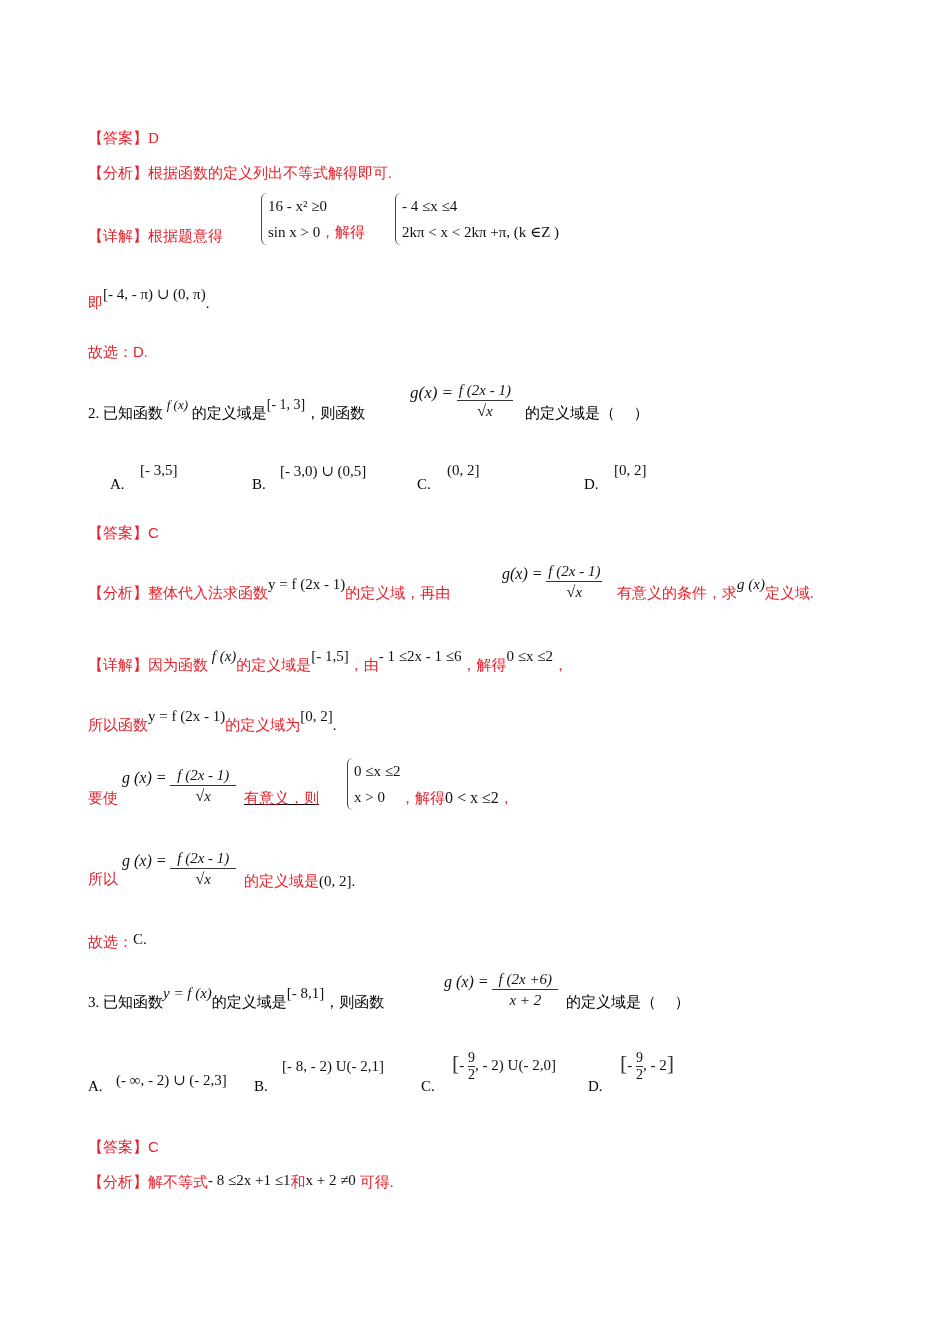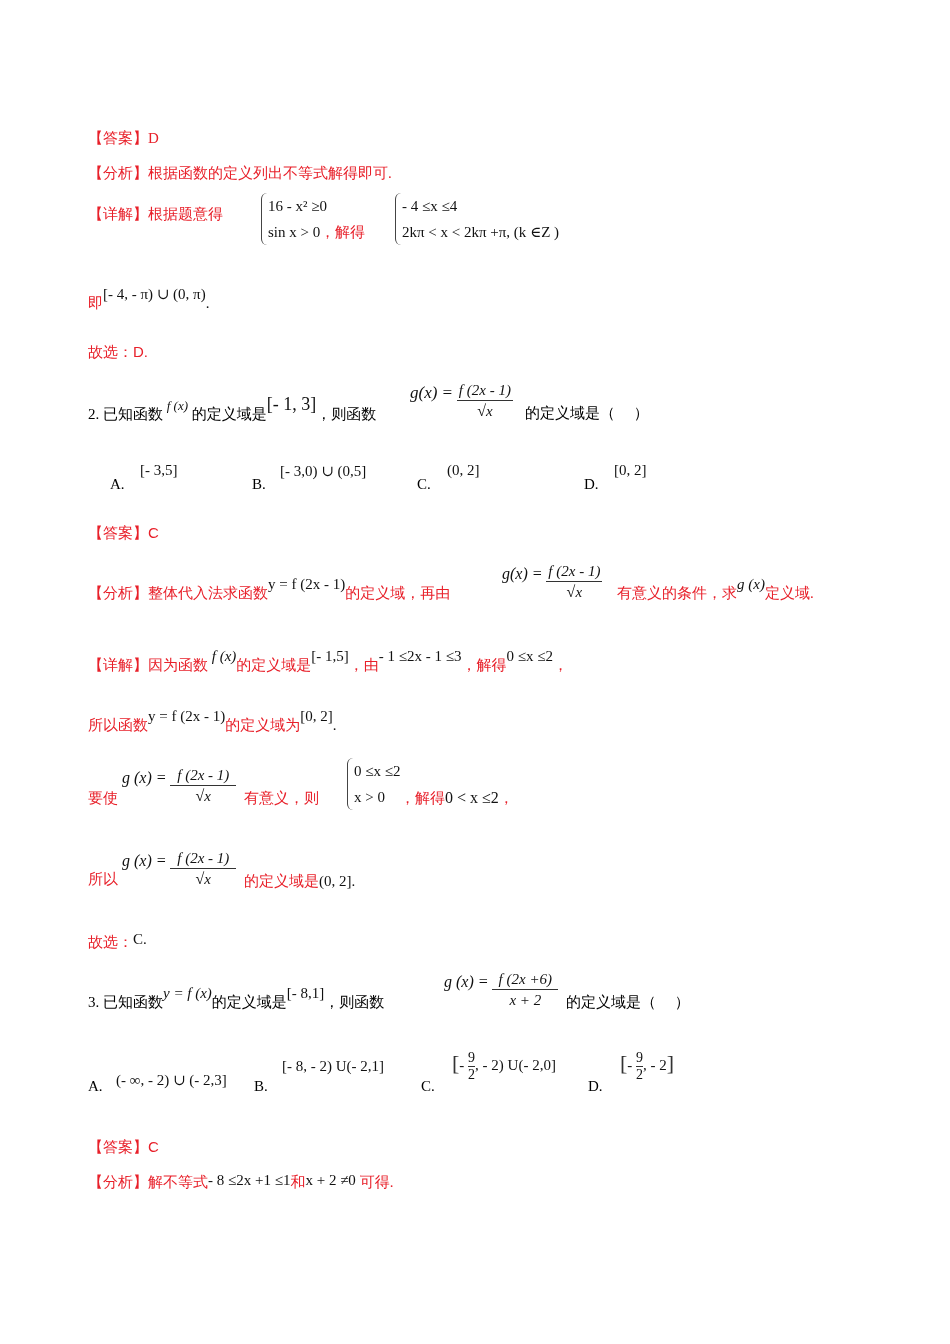--- a/index.html
+++ b/index.html
@@ -25,21 +25,21 @@
 </style>
 </head>
 <body>
 
 <div class="ln" style="top:128px;">
   <span class="tag">【答案】</span><span class="red">D</span>
 </div>
 <div class="ln" style="top:163px;">
   <span class="tag">【分析】</span><span class="red">根据函数的定义列出不等式解得即可.</span>
 </div>
-<div class="ln" style="top:204px;">
+<div class="ln" style="top:226px;">
   <span class="tag">【详解】</span><span class="red">根据题意得</span>
 </div>
 <div class="sys m" style="position:absolute; left:240px; top:193px;">
   <span>16 -  x² ≥0</span>
   <span>sin x &gt; 0</span>
 </div>
 <div class="ln" style="left:320px; top:222px;">
   <span class="red">，解得</span>
 </div>
 <div class="sys m" style="position:absolute; left:374px; top:193px;">
@@ -50,21 +50,21 @@
   <span class="red">即</span><span class="m sup">[- 4, - π) ∪ (0, π)</span><span class="m">.</span>
 </div>
 <div class="ln" style="top:342px;">
   <span class="red">故选：</span><span class="red" style="font-family:'Liberation Sans',sans-serif;">D.</span>
 </div>
 
 <div class="ln" style="top:403px;">
   <span>2.</span>
   <span>已知函数</span>
   <span class="m mi sup" style="font-size:13px;">f (x)</span>
-  <span>的定义域是</span><span class="m sup" style="font-size:18px;">[- 1, 3]</span><span>，则函数</span>
+  <span>的定义域是</span><span class="m sup" style="font-size:14px;">[- 1, 3]</span><span>，则函数</span>
 </div>
 <div style="position:absolute; left:410px; top:375px;" class="m">
   <span class="mi" style="font-size:17px;">g(x) =</span>
   <span class="frac" style="top:6px;">
     <span class="num mi">f (2x - 1)</span>
     <span class="bar"></span>
     <span class="den"><span class="sqrtsign">√</span><span class="mi">x</span></span>
   </span>
 </div>
 <div class="ln" style="left:525px; top:403px;">
@@ -100,38 +100,38 @@
     <span class="bar"></span>
     <span class="den"><span class="sqrtsign">√</span><span class="mi">x</span></span>
   </span>
 </div>
 <div class="ln" style="left:617px; top:583px;">
   <span class="red">有意义的条件，求</span><span class="m mi sup">g (x)</span><span class="red">定义域.</span>
 </div>
 
 <div class="ln" style="top:655px;">
   <span class="tag">【详解】</span><span class="red">因为函数</span>
-  <span class="m mi sup">f (x)</span><span class="red">的定义域是</span><span class="m sup">[- 1,5]</span><span class="red">，由</span><span class="m sup">- 1 ≤2x - 1 ≤3</span><span class="red">，解得</span><span class="m sup">0 ≤x ≤2</span><span class="red">，</span>
+  <span class="m mi sup">f (x)</span><span class="red">的定义域是</span><span class="m sup">[- 1,5]</span><span class="red">，由</span><span class="m sup">- 1 ≤2x - 1 ≤6</span><span class="red">，解得</span><span class="m sup">0 ≤x ≤2</span><span class="red">，</span>
 </div>
 <div class="ln" style="top:715px;">
   <span class="red">所以函数</span><span class="m sup">y = f (2x - 1)</span><span class="red">的定义域为</span><span class="m sup">[0, 2]</span><span class="m">.</span>
 </div>
 
 <div class="ln" style="top:788px;">
   <span class="red">要使</span>
 </div>
 <div style="position:absolute; left:122px; top:760px;" class="m">
   <span class="mi" style="font-size:16px;">g (x) =</span>
   <span class="frac" style="top:6px;">
     <span class="num mi">f (2x - 1)</span>
     <span class="bar" style="width:66px;"></span>
     <span class="den"><span class="sqrtsign">√</span><span class="mi">x</span></span>
   </span>
 </div>
-<div class="ln" style="left:244px; top:788px;">
+<div class="ln" style="left:244px; top:788px;text-decoration:underline;">
   <span class="red">有意义，则</span>
 </div>
 <div class="sys m" style="position:absolute; left:326px; top:758px;">
   <span>0 ≤x ≤2</span>
   <span>x &gt; 0</span>
 </div>
 <div class="ln" style="left:400px; top:788px;">
   <span class="red">，解得</span><span class="m" style="font-size:16px;">0 &lt; x ≤2</span><span class="red">，</span>
 </div>
 

